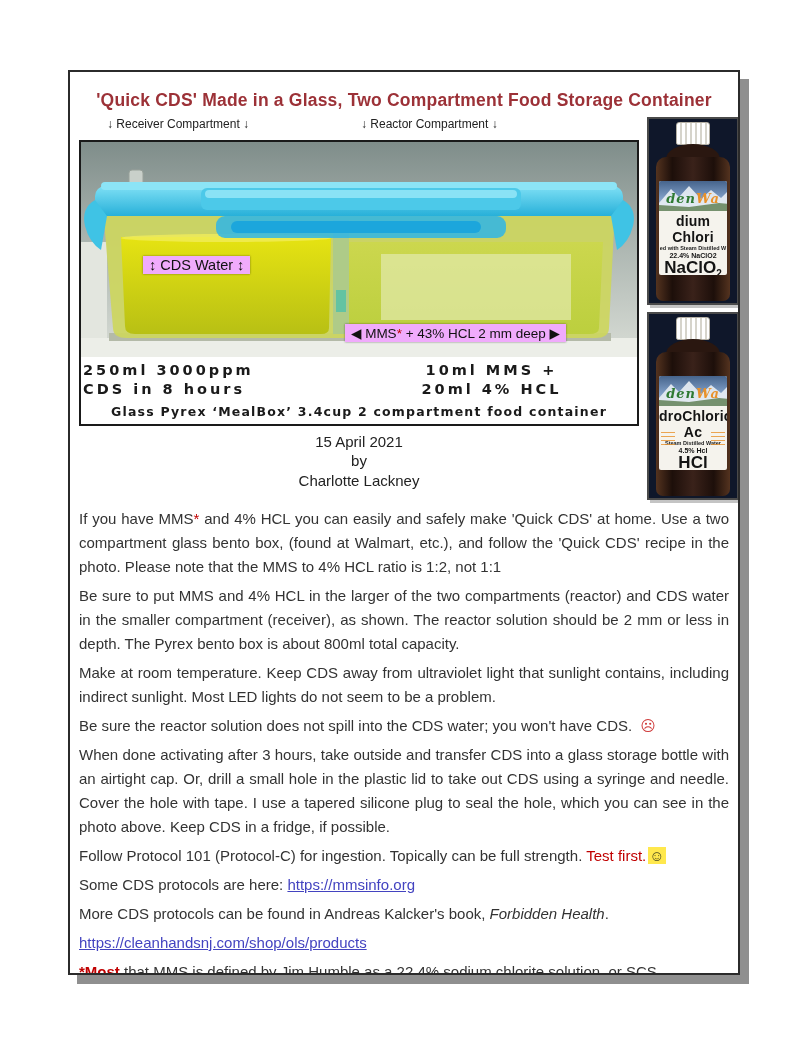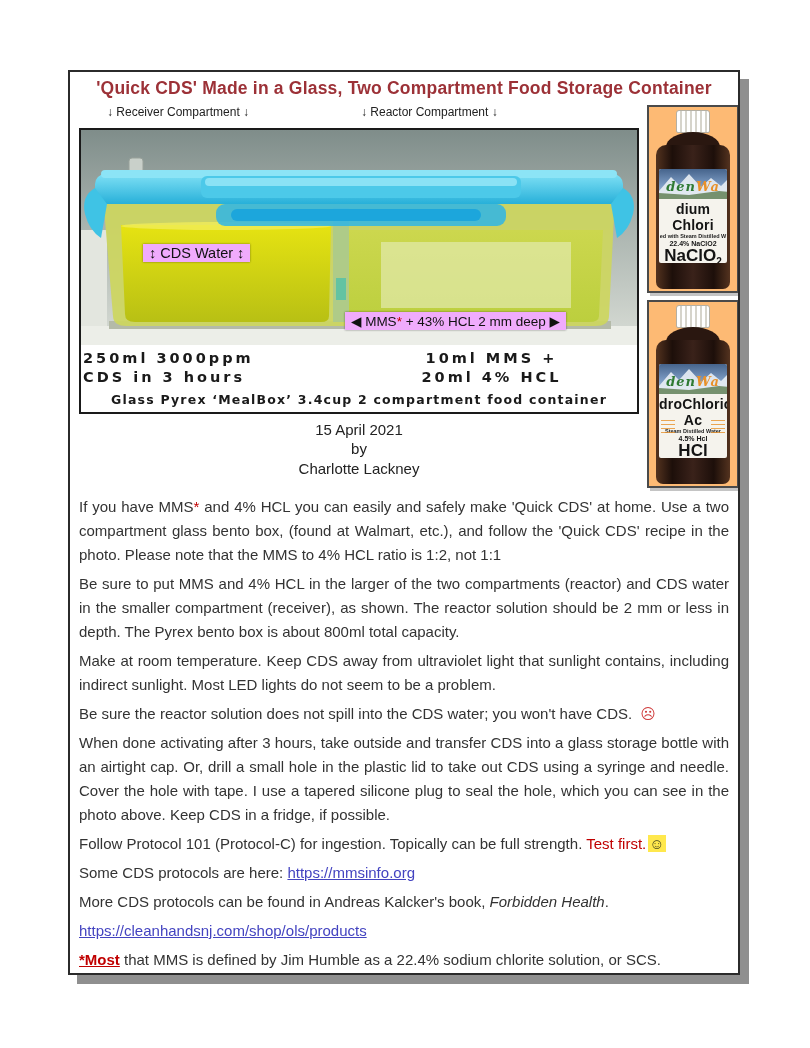--- a/index.html
+++ b/index.html
@@ -4,21 +4,21 @@
 <style>
   * { box-sizing: border-box; }
   html,body { margin:0; padding:0; }
   body {
     width:810px; height:1048px; background:#ffffff; position:relative;
     font-family:"Liberation Sans","DejaVu Sans",sans-serif; color:#353535;
   }
   .page {
     position:absolute; left:68px; top:70px; width:672px; height:905px;
     background:#fff; border:2px solid #2b2b2b; box-shadow:9px 9px 0 #8f8f8f;
-    padding:5px 9px; overflow:hidden;
+    padding:17px 9px; overflow:hidden;
   }
   .title {
     text-align:center; color:#9c3137; font-weight:bold; font-size:17.5px;
     letter-spacing:0.2px; margin:1px 0 4px;
   }
   .main-row { display:flex; gap:8px; }
   .left-col { width:560px; }
   .right-col { flex:1; display:flex; flex-direction:column; gap:7px; align-items:center; padding-top:2px; }
 
   .fig-labels { position:relative; height:25px; font-size:12px; color:#222; }
@@ -37,21 +37,21 @@
 
   .caption { padding:4px 2px 5px; color:#1a1a1a; }
   .caption-cols { display:flex; font-family:"DejaVu Sans",sans-serif; font-weight:bold; font-size:14.5px; letter-spacing:3px; line-height:1.3; }
   .cap-left { width:48%; text-align:left; }
   .cap-right { width:52%; text-align:center; }
   .caption-bottom { text-align:center; font-family:"DejaVu Sans",sans-serif; font-weight:bold; font-size:12.5px; letter-spacing:1.2px; margin-top:5px; }
 
   .byline { text-align:center; font-size:15px; line-height:1.32; margin-top:6px; color:#222; }
 
   .bottle-frame {
-    width:92px; height:188px; border:2px solid #4a4a4a; background:#fdba74;
+    width:92px; height:188px; border:2px solid #4a4a4a; background:#0f172a;
     box-shadow:3px 3px 0 #c4c4c4; position:relative;
   }
   .bcap { position:absolute; left:27px; top:3px; width:34px; height:23px;
     background:repeating-linear-gradient(90deg,#ffffff 0 3px,#d6d4cb 3px 5px);
     border:1px solid #b5b0a4; border-radius:3px 3px 2px 2px; }
   .bshoulder { position:absolute; left:17px; top:25px; width:54px; height:15px;
     background:#2a1710; border-radius:50% 50% 0 0 / 100% 100% 0 0; }
   .bbody { position:absolute; left:7px; top:38px; width:74px; height:144px;
     background:linear-gradient(90deg,#54331f,#1d0f0a 22%,#3a221a 50%,#1d0f0a 78%,#54331f);
     border-radius:10px 10px 7px 7px; }
@@ -142,21 +142,21 @@
             <path d="M542,58 Q556,66 552,84 Q548,100 536,108 L530,74 Z" fill="#3fc3e5"></path>
           </svg>
           <div class="overlay-label cds-pos">↕ CDS Water ↕</div>
           <div class="overlay-label mms-pos"><span>◀ MMS</span><span class="red">*</span><span> + 43% HCL 2 mm deep ▶</span></div>
         </div>
 
         <div class="caption">
           <div class="caption-cols">
             <div class="cap-left">
               <div>250ml 3000ppm</div>
-              <div>CDS in 3 hours</div>
+              <div>CDS in 8 hours</div>
             </div>
             <div class="cap-right">
               <div>10ml MMS +</div>
               <div>20ml 4% HCL</div>
             </div>
           </div>
           <div class="caption-bottom">Glass Pyrex ‘MealBox’ 3.4cup 2 compartment food container</div>
         </div>
       </div>
 

